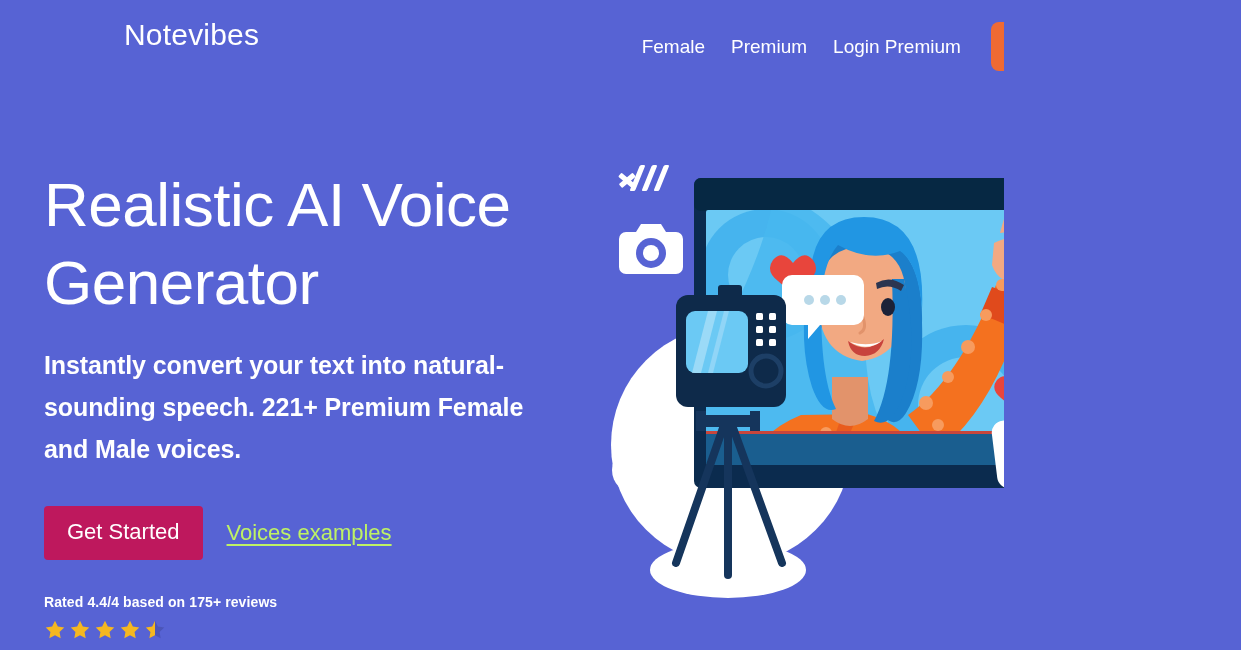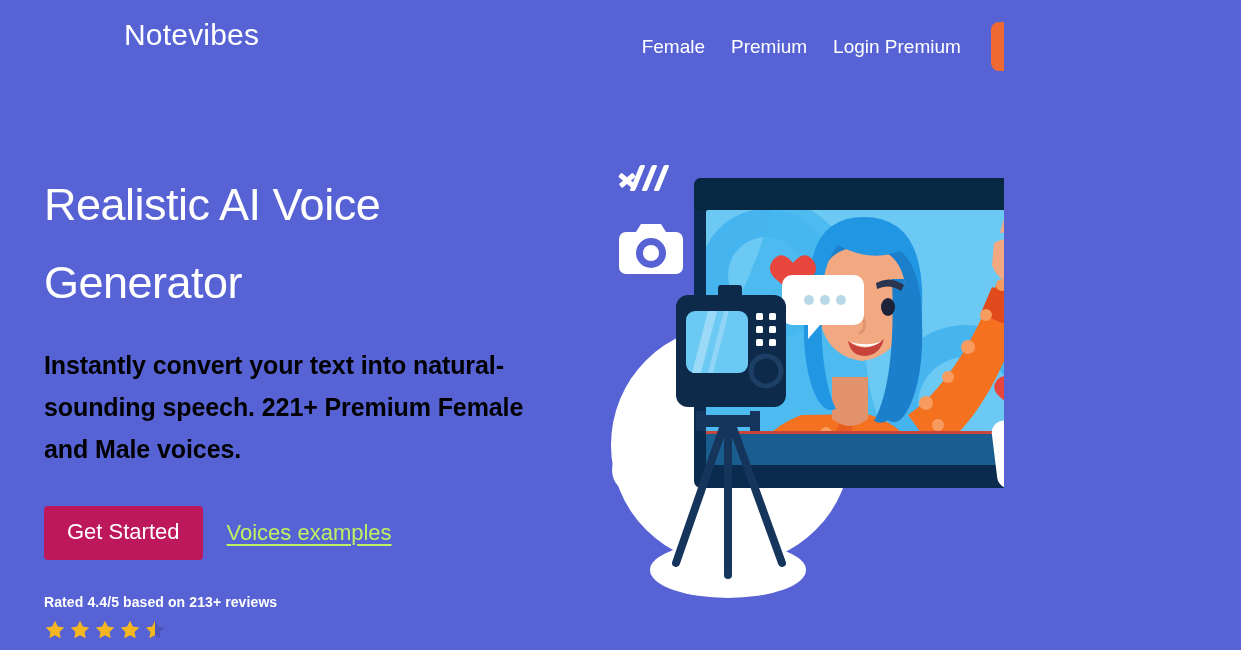--- a/index.html
+++ b/index.html
@@ -37,27 +37,27 @@
     border:none; border-radius:8px;
     padding:14px 18px 11px 18px;
     cursor:pointer; white-space:nowrap;
     line-height:24px;
   }
 
   
   .hero-left { position:absolute; left:44px; top:166px; width:560px; }
   .headline {
     color:#FFFFFF;
-    font-size:45px; line-height:78px; font-weight:400;
+    font-size:62px; line-height:78px; font-weight:400;
     letter-spacing:-0.5px;
     max-width:540px;
   }
   .subhead {
     margin-top:22px;
-    color:#000000;
+    color:#ffffff;
     font-size:25px; line-height:42px; font-weight:bold;
     max-width:525px;
     letter-spacing:-0.1px;
   }
   .cta-row { margin-top:36px; display:flex; align-items:center; }
   .get-started {
     background:#be185d; color:#FFFFFF;
     font-size:22px; font-weight:400;
     border:none; border-radius:4px;
     padding:13px 23px 15px 23px;
@@ -98,21 +98,21 @@
   <div class="hero-left">
     <h1 class="headline">Realistic AI Voice Generator</h1>
     <p class="subhead">Instantly convert your text into natural-sounding speech. 221+ Premium Female and Male voices.</p>
 
     <div class="cta-row">
       <button class="get-started">Get Started</button>
       <a class="voices-link" href="#">Voices examples</a>
     </div>
 
     <div class="rating-block">
-      <div class="rating-text">Rated 4.4/5 based on 213+ reviews</div>
+      <div class="rating-text">Rated 4.4/4 based on 175+ reviews</div>
       <div class="stars">
         <svg width="22" height="22" viewBox="0 0 24 24">
             <path d="M12 1.8l3.1 6.4 7 1-5.1 4.9 1.2 7-6.2-3.3-6.2 3.3 1.2-7-5.1-4.9 7-1z" fill="#F5B721"></path>
           </svg>
         <svg width="22" height="22" viewBox="0 0 24 24">
             <path d="M12 1.8l3.1 6.4 7 1-5.1 4.9 1.2 7-6.2-3.3-6.2 3.3 1.2-7-5.1-4.9 7-1z" fill="#F5B721"></path>
           </svg>
         <svg width="22" height="22" viewBox="0 0 24 24">
             <path d="M12 1.8l3.1 6.4 7 1-5.1 4.9 1.2 7-6.2-3.3-6.2 3.3 1.2-7-5.1-4.9 7-1z" fill="#F5B721"></path>
           </svg>

